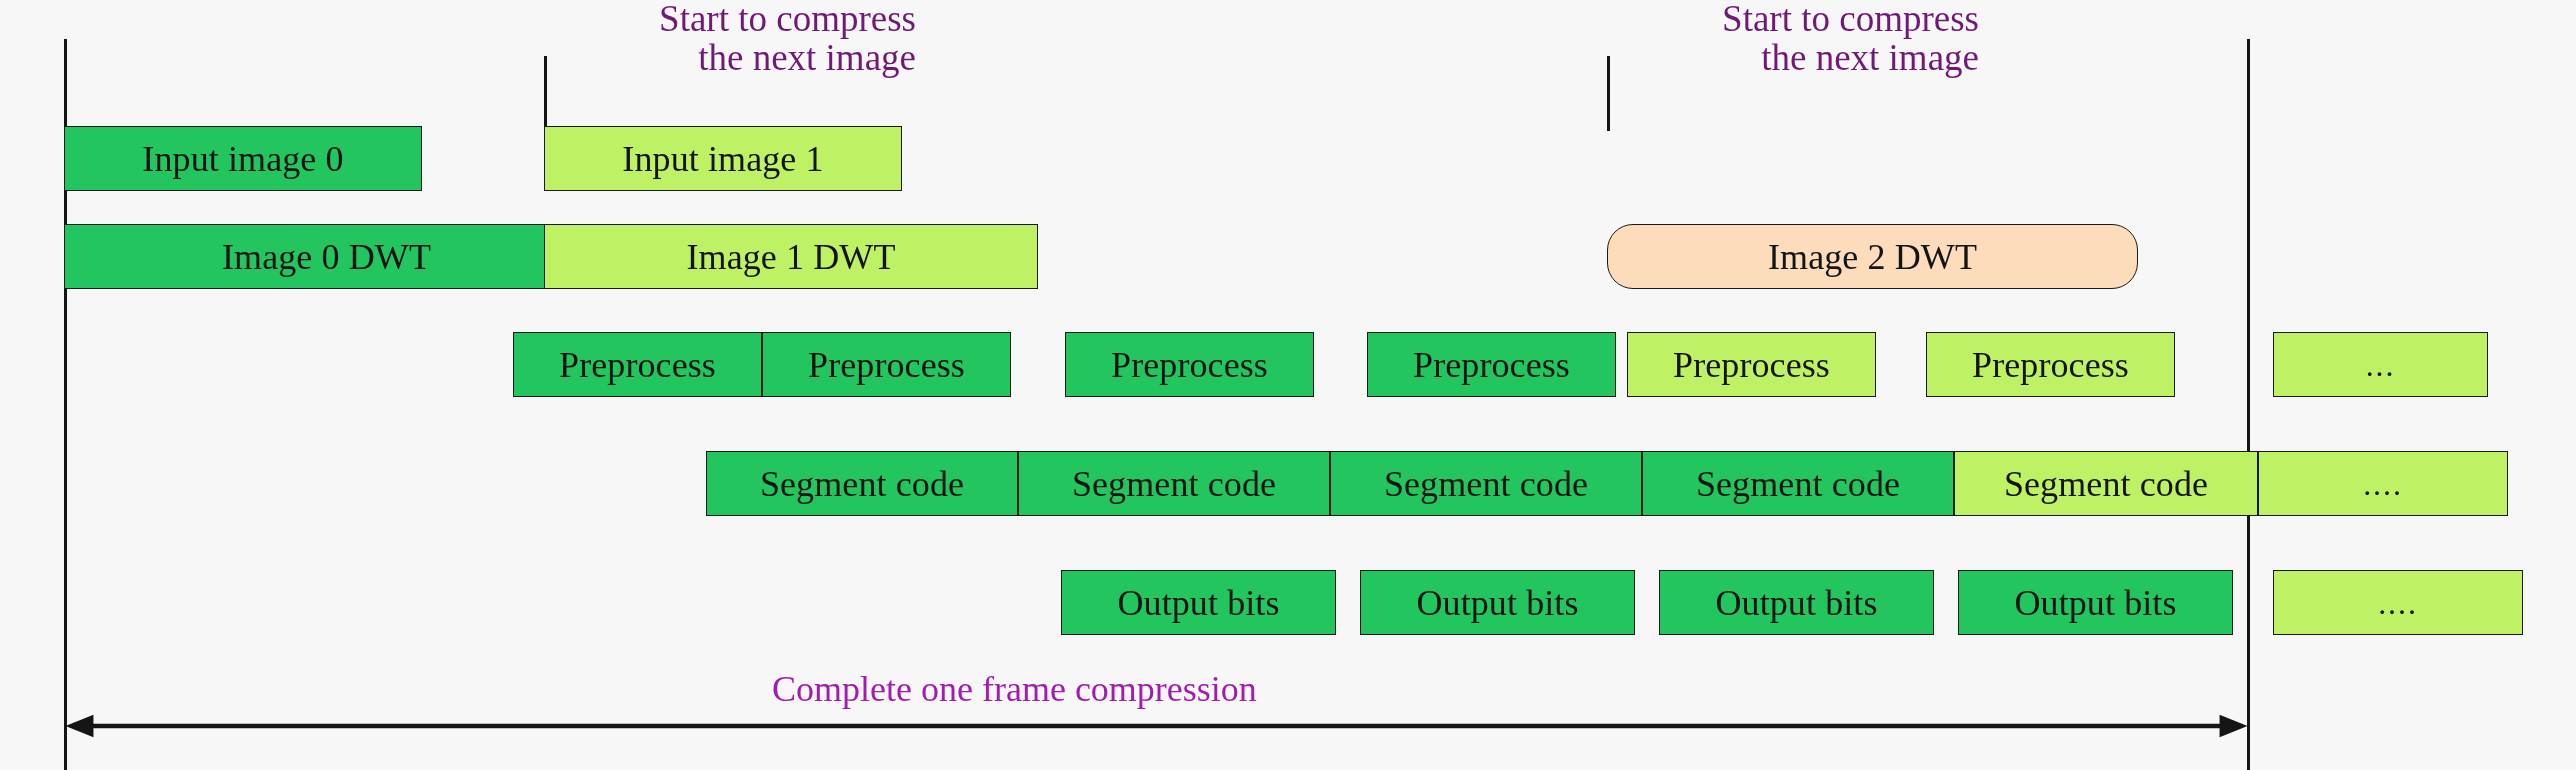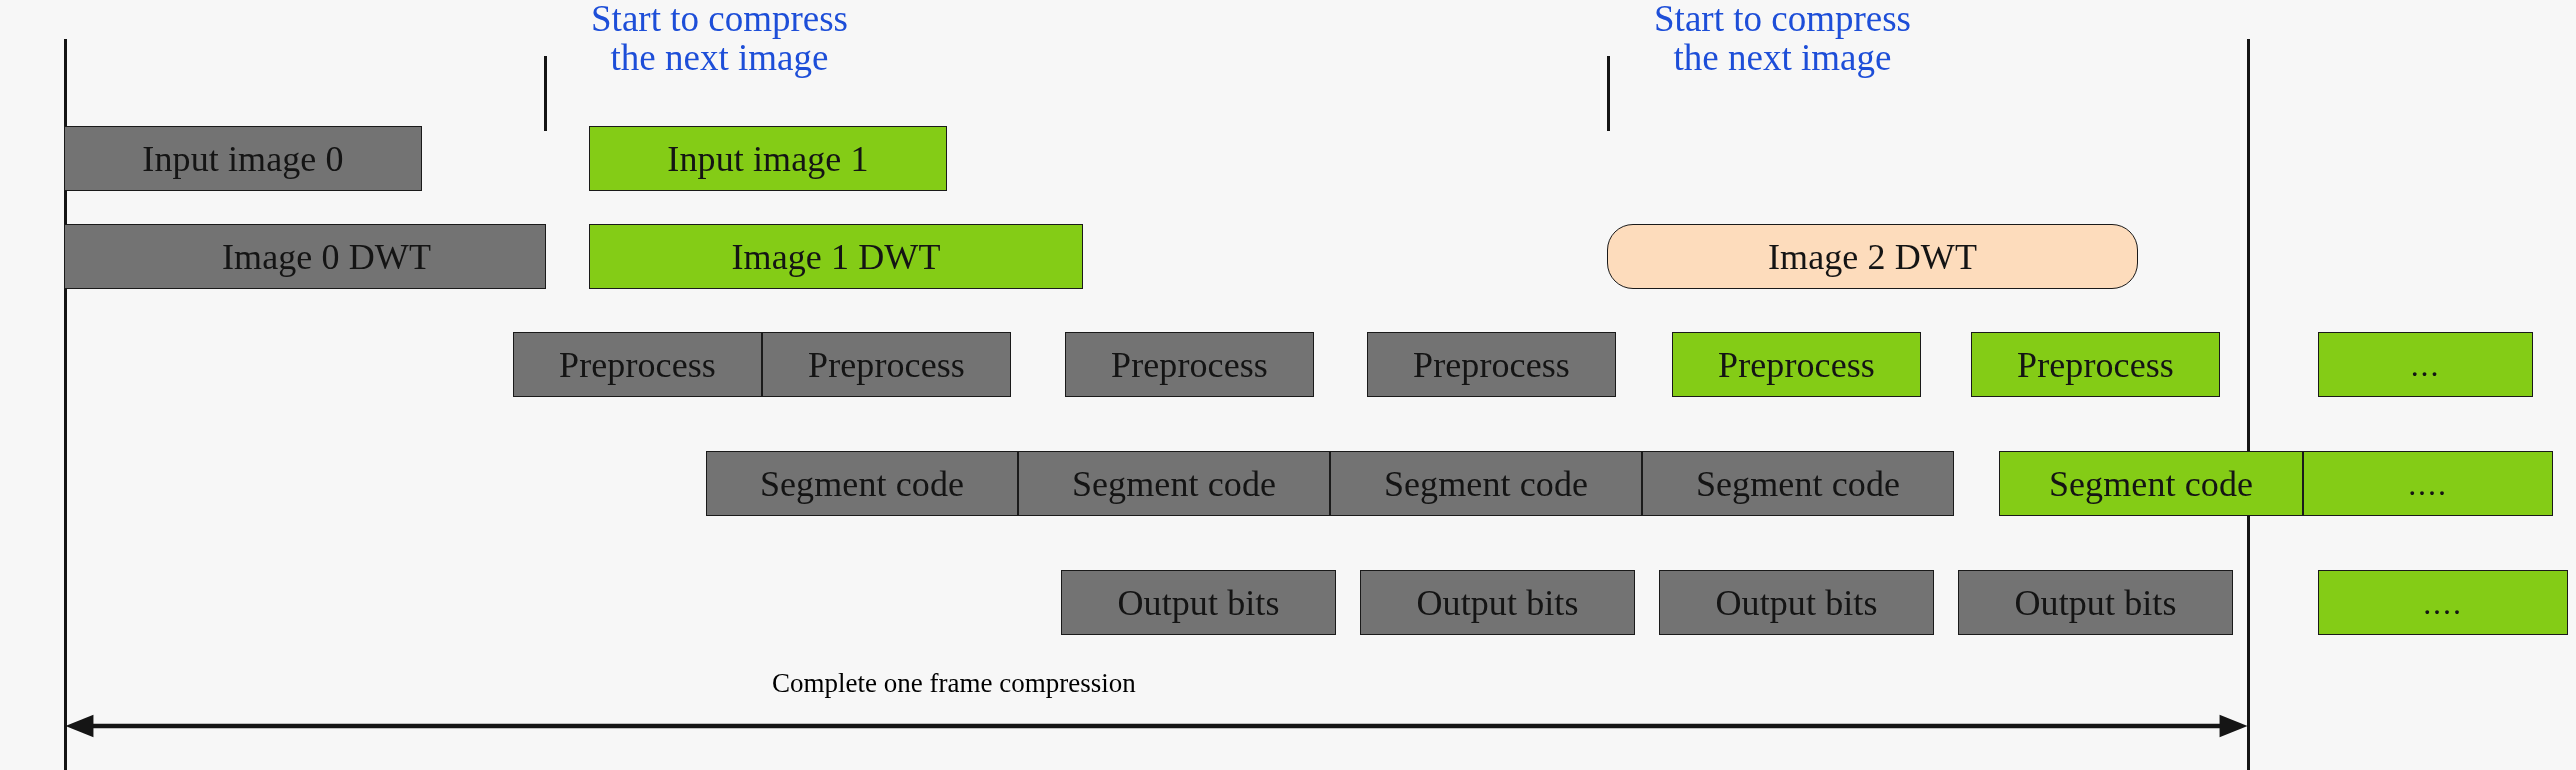--- a/index.html
+++ b/index.html
@@ -24,61 +24,60 @@
   }
   .tick {
     position: absolute;
     width: 2.8px;
     background: #151515;
   }
   .box {
     position: absolute;
     box-sizing: border-box;
     border: 1.9px solid #1a1a1a;
-    background: #737373;
+    background: #22c55e;
     display: flex;
     align-items: center;
     justify-content: center;
     color: #141414;
     font-size: 36px;
     line-height: 1;
     letter-spacing: 0.1px;
     white-space: nowrap;
     overflow: hidden;
   }
   .box.green {
-    background: #84cc16;
+    background: #bef264;
     border-color: #1a1a1a;
-    margin-left: 45px;
   }
   .box.orange {
     background: #fddcbc;
     border-color: #1a1a1a;
   }
   .box.dots {
     letter-spacing: 1.9px;
     font-size: 32px;
   }
   .caption {
     position: absolute;
     font-size: 37px;
-    color: #1d4ed8;
-    text-align: center;
+    color: #701a75;
+    text-align: right;
     line-height: 1.05;
     white-space: pre-line;
   }
   .arrow-wrap {
     position: absolute;
     height: 28px;
   }
   .arrow-wrap svg { display: block; }
   .bottom-label {
     position: absolute;
-    font-size: 27px;
-    color: #000000;
+    font-size: 36px;
+    color: #a21caf;
     white-space: nowrap;
   }
 </style>
 </head>
 <body>
 
 <div id="stage">
 
   <div class="vline" style="left:64px; top:39px; height:731px;"></div>
   <div class="vline" style="left:2247px; top:39px; height:731px;"></div>

